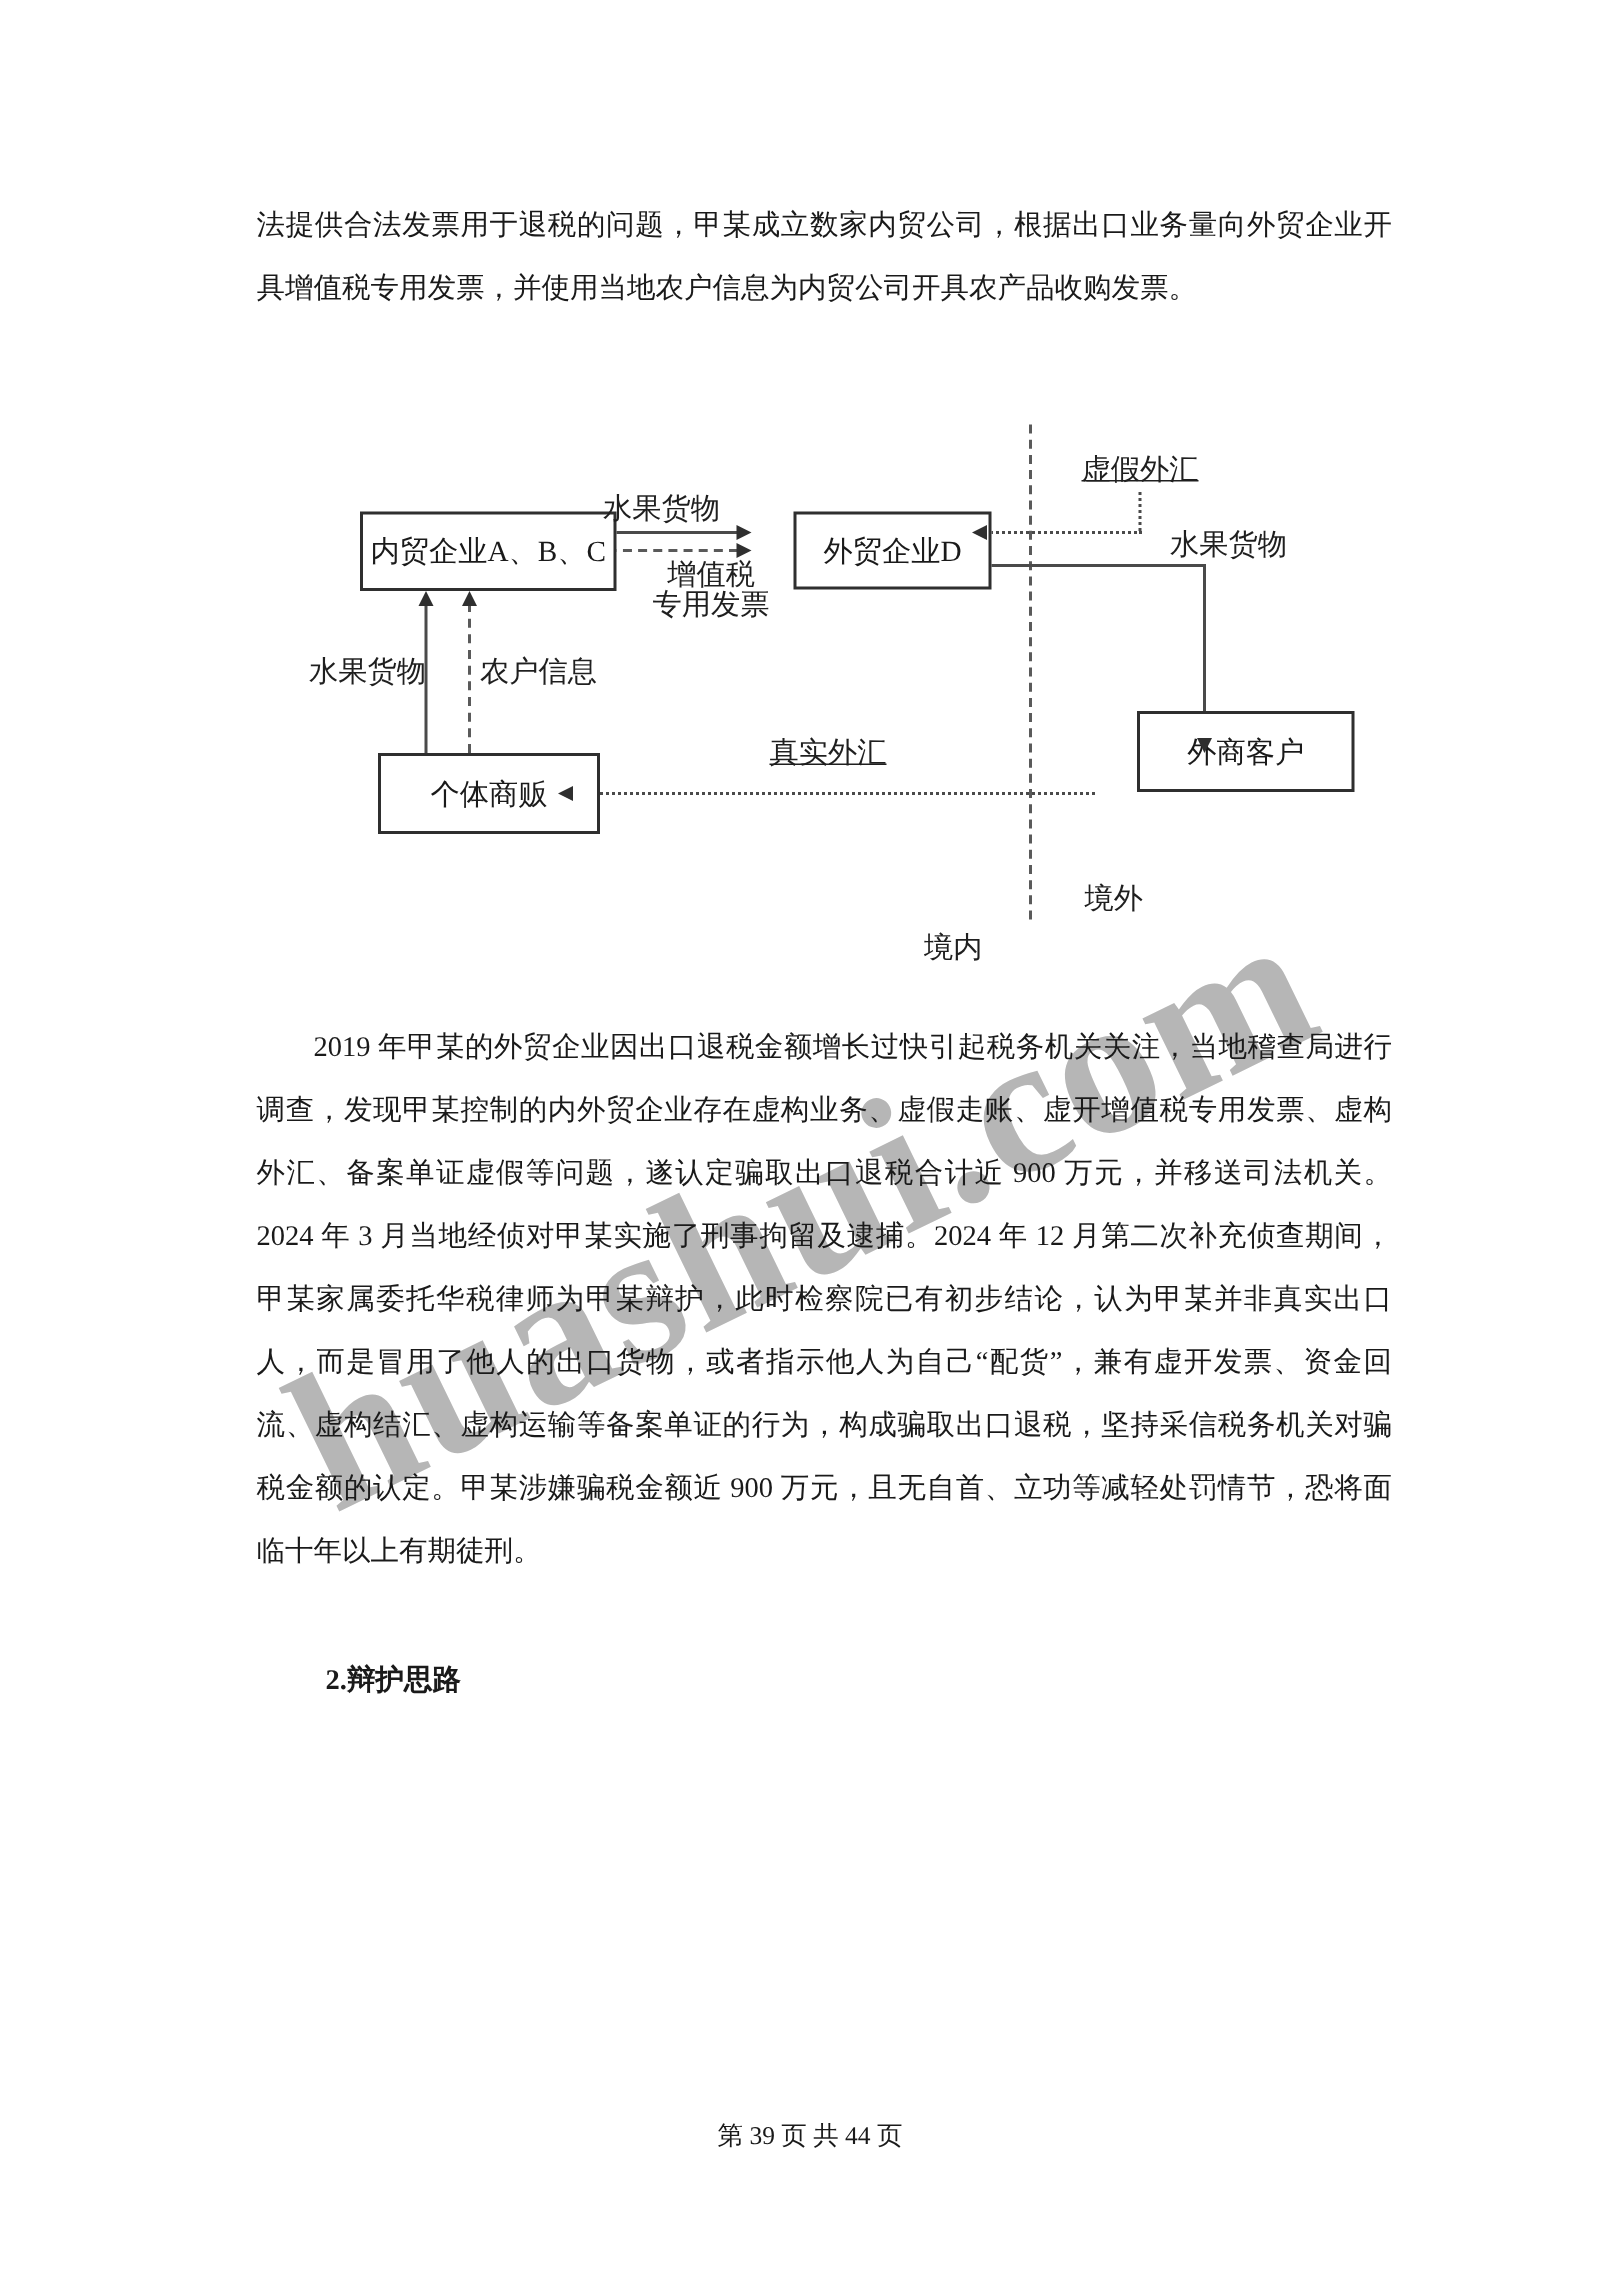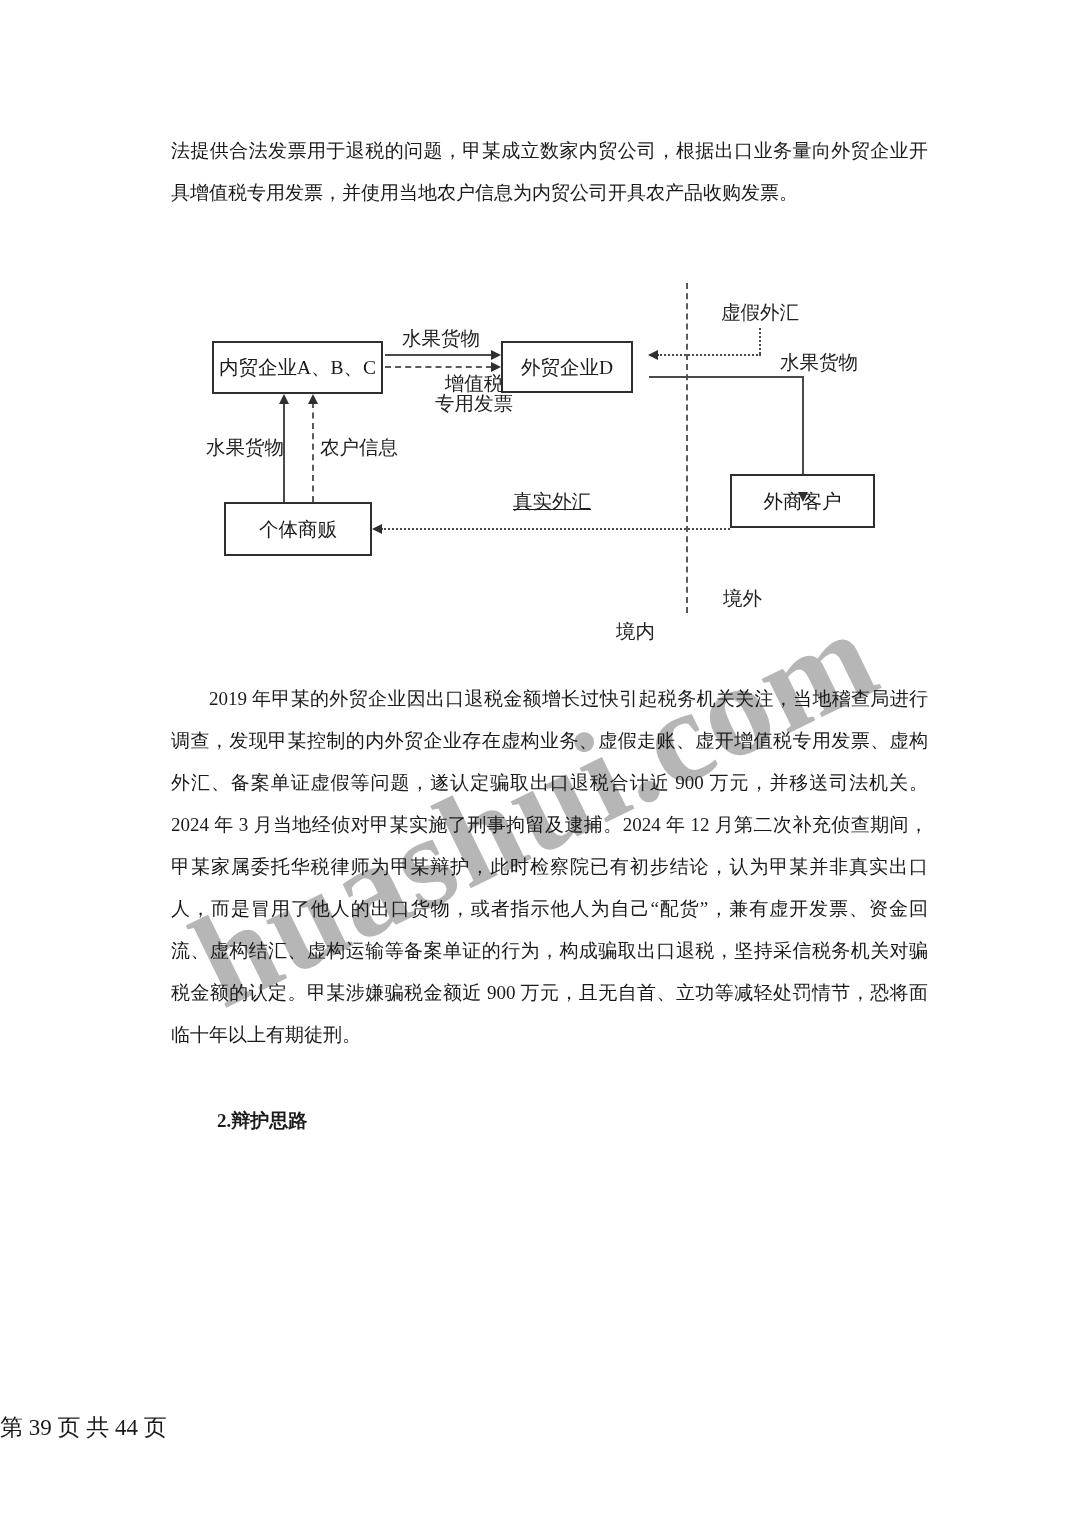--- a/index.html
+++ b/index.html
@@ -42,36 +42,37 @@
   .heading{
     top:1100px;
     padding-left:46px;
     font-weight:bold;
     text-align:left;
   }
   .para3{top:1142px; text-indent:2em;}
   .footer{
     position:absolute;
     left:0; top:1412px; width:1080px;
-    text-align:left;
-    font-size:23px;
+    text-align:center;
+    font-size:17px;
     z-index:2;
     margin:0;
   }
   
   .dg{position:absolute;z-index:2;}
   .node{
     position:absolute;
     border:2px solid #2f2f2f;
     background:#fff;
     display:flex;align-items:center;justify-content:center;
     font-size:19.5px;
     white-space:nowrap;
     z-index:3;
     box-sizing:border-box;
+    margin-left:28px;
   }
   .lbl{
     position:absolute;
     font-size:19.5px;
     white-space:nowrap;
     z-index:3;
     color:#1f1f1f;
   }
   .lbl-center{text-align:center;line-height:20px;}
   .ln{position:absolute;z-index:2;}
@@ -125,21 +126,21 @@
     </div>
 
     <div class="ln ln-v-solid" style="left:283px;top:402px;height:100px;"></div>
     <div class="ah ah-up" style="left:279px;top:394px;"></div>
     <div class="lbl" style="left:206px;top:434px;">水果货物</div>
 
     <div class="ln ln-v-dash" style="left:312px;top:402px;height:100px;"></div>
     <div class="ah ah-up" style="left:308px;top:394px;"></div>
     <div class="lbl" style="left:320px;top:434px;">农户信息</div>
 
-    <div class="lbl" style="left:721px;top:299px;">虚假外汇</div>
+    <div class="lbl" style="left:721px;top:299px;text-decoration:underline;">虚假外汇</div>
     <div class="ln ln-v-dot" style="left:759px;top:328px;height:26px;"></div>
     <div class="ln ln-h-dot" style="left:657px;top:354px;width:104px;"></div>
     <div class="ah ah-left" style="left:648px;top:350px;"></div>
 
     <div class="ln ln-h-solid" style="left:649px;top:376px;width:154px;"></div>
     <div class="ln ln-v-solid" style="left:802px;top:376px;height:118px;"></div>
     <div class="ah ah-down" style="left:798px;top:492px;"></div>
     <div class="lbl" style="left:780px;top:349px;">水果货物</div>
 
     <div class="ln ln-h-dot" style="left:381px;top:528px;width:349px;"></div>

